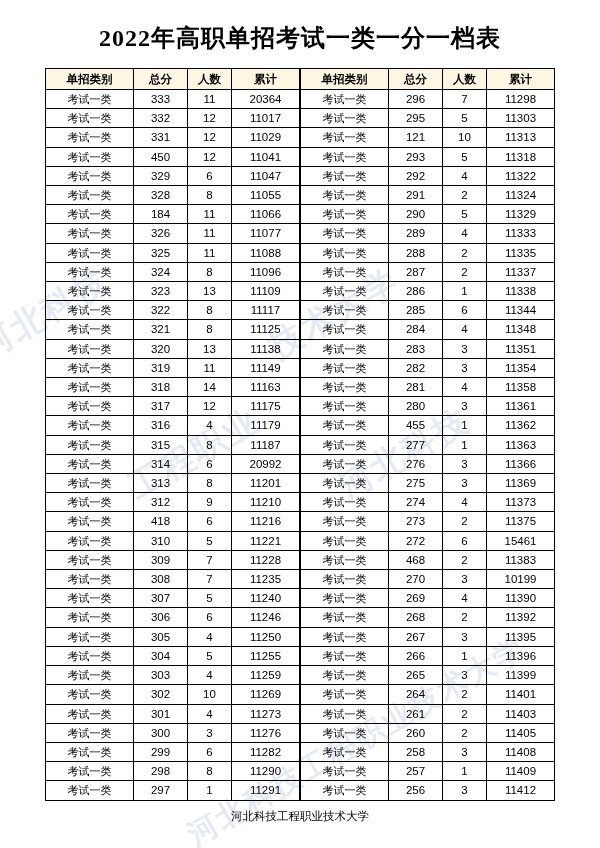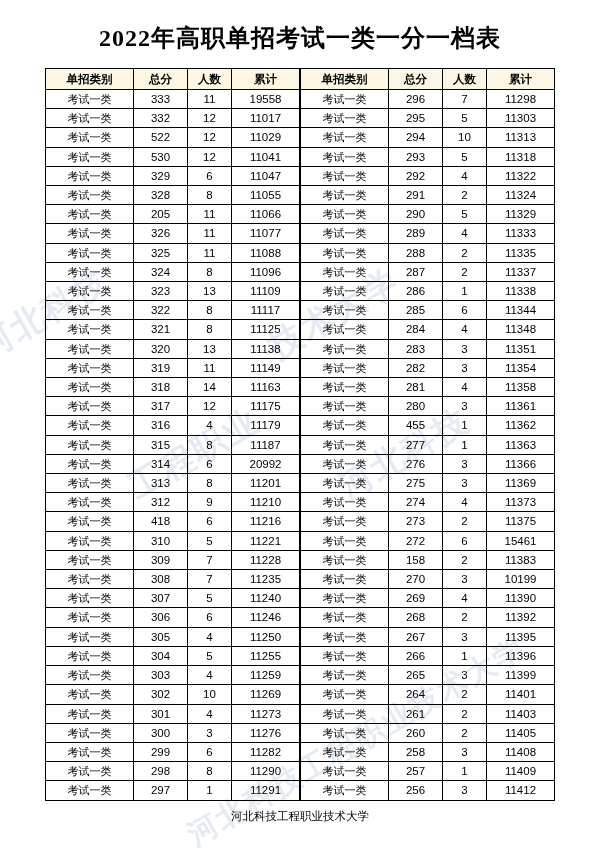--- a/index.html
+++ b/index.html
@@ -144,55 +144,55 @@
           <th>总分</th>
           <th>人数</th>
           <th>累计</th>
         </tr>
       </thead>
       <tbody id="left-body">
           <tr>
             <td class="cat">考试一类</td>
             <td class="num">333</td>
             <td class="num">11</td>
-            <td class="num">19558</td>
+            <td class="num">20364</td>
           </tr>
           <tr>
             <td class="cat">考试一类</td>
             <td class="num">332</td>
             <td class="num">12</td>
             <td class="num">11017</td>
           </tr>
           <tr>
             <td class="cat">考试一类</td>
-            <td class="num">522</td>
+            <td class="num">331</td>
             <td class="num">12</td>
             <td class="num">11029</td>
           </tr>
           <tr>
             <td class="cat">考试一类</td>
-            <td class="num">530</td>
+            <td class="num">450</td>
             <td class="num">12</td>
             <td class="num">11041</td>
           </tr>
           <tr>
             <td class="cat">考试一类</td>
             <td class="num">329</td>
             <td class="num">6</td>
             <td class="num">11047</td>
           </tr>
           <tr>
             <td class="cat">考试一类</td>
             <td class="num">328</td>
             <td class="num">8</td>
             <td class="num">11055</td>
           </tr>
           <tr>
             <td class="cat">考试一类</td>
-            <td class="num">205</td>
+            <td class="num">184</td>
             <td class="num">11</td>
             <td class="num">11066</td>
           </tr>
           <tr>
             <td class="cat">考试一类</td>
             <td class="num">326</td>
             <td class="num">11</td>
             <td class="num">11077</td>
           </tr>
           <tr>
@@ -395,21 +395,21 @@
             <td class="num">11298</td>
           </tr>
           <tr>
             <td class="cat">考试一类</td>
             <td class="num">295</td>
             <td class="num">5</td>
             <td class="num">11303</td>
           </tr>
           <tr>
             <td class="cat">考试一类</td>
-            <td class="num">294</td>
+            <td class="num">121</td>
             <td class="num">10</td>
             <td class="num">11313</td>
           </tr>
           <tr>
             <td class="cat">考试一类</td>
             <td class="num">293</td>
             <td class="num">5</td>
             <td class="num">11318</td>
           </tr>
           <tr>
@@ -527,21 +527,21 @@
             <td class="num">11375</td>
           </tr>
           <tr>
             <td class="cat">考试一类</td>
             <td class="num">272</td>
             <td class="num">6</td>
             <td class="num">15461</td>
           </tr>
           <tr>
             <td class="cat">考试一类</td>
-            <td class="num">158</td>
+            <td class="num">468</td>
             <td class="num">2</td>
             <td class="num">11383</td>
           </tr>
           <tr>
             <td class="cat">考试一类</td>
             <td class="num">270</td>
             <td class="num">3</td>
             <td class="num">10199</td>
           </tr>
           <tr>

